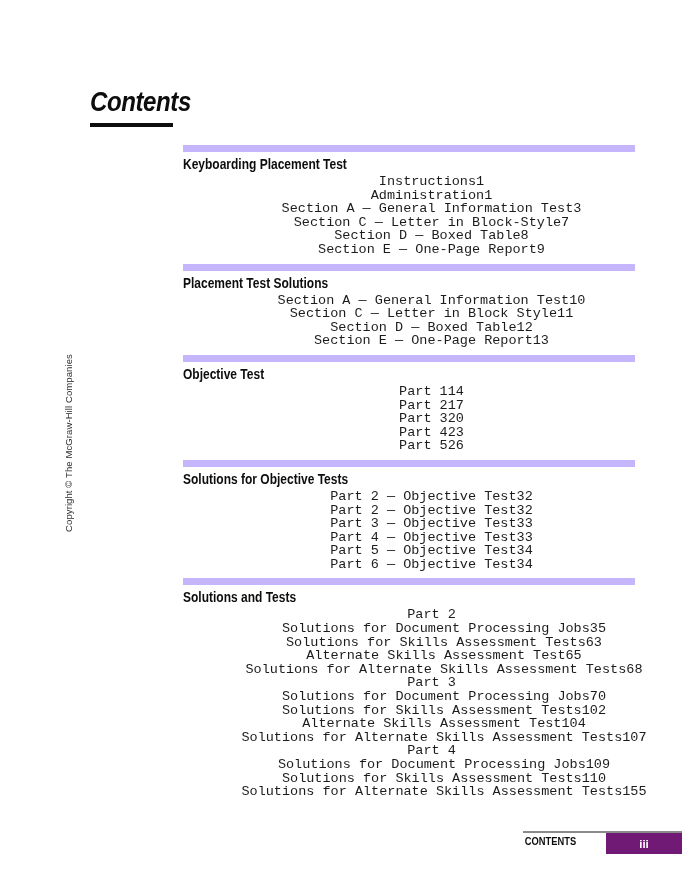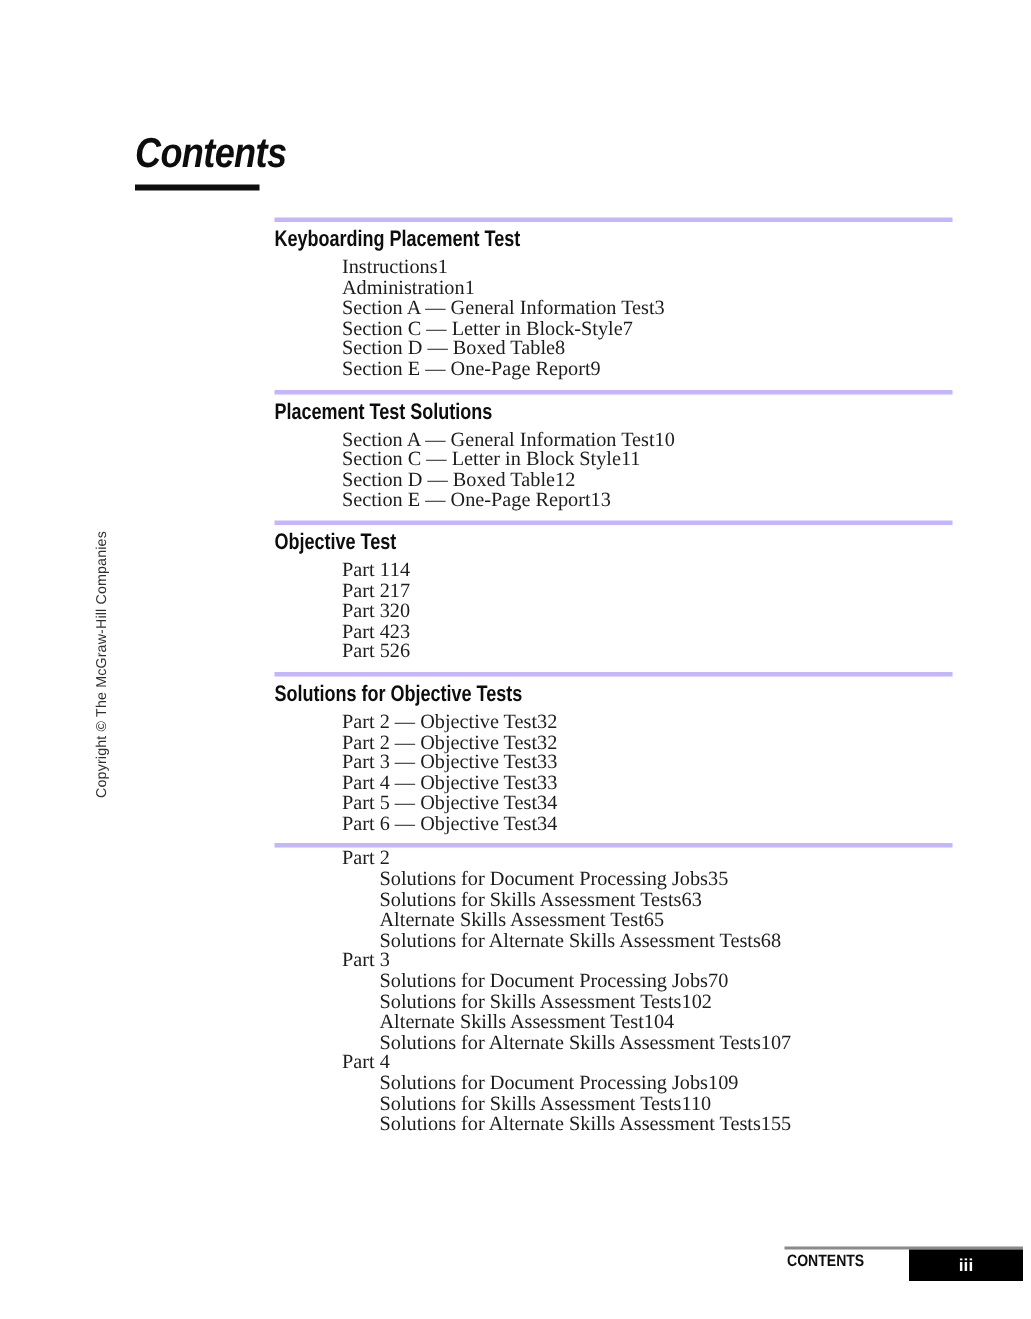--- a/index.html
+++ b/index.html
@@ -59,45 +59,46 @@
   }
 
   
   .toc {
     position: absolute;
     left: 183px;
     top: 145px;
     width: 452px;
   }
   .toc-section {
-    border-top: 3px solid #c4b5fd;
+    border-top: 7px solid #c4b5fd;
     padding-bottom: 7px;
   }
   .toc-heading {
     font-family: "Liberation Sans", sans-serif;
     font-weight: bold;
     font-size: 15px;
     line-height: 19px;
     color: #0d0d0d;
     margin: 2px 0 2px 0;
     white-space: nowrap;
   }
   .toc-heading > span {
     display: inline-block;
     transform: scaleX(0.8);
     transform-origin: 0 50%;
     letter-spacing: 0;
   }
   .toc-row {
     display: flex;
-    justify-content: flex-start;
+    justify-content: center;
     align-items: baseline;
     font-size: 13.5px;
     line-height: 13.6px;
     color: #1c1c1c;
+    font-family: Liberation Mono, monospace;
   }
   .toc-row .entry-label { white-space: nowrap; }
   .toc-row .entry-page  { white-space: nowrap; text-align: right; }
   .toc-row.level-1 .entry-label { padding-left: 45px; }
   .toc-row.level-2 .entry-label { padding-left: 70px; }
 
   
   .footer {
     position: absolute;
     left: 523px;
@@ -115,21 +116,21 @@
     font-size: 11px;
     line-height: 17px;
     color: #0d0d0d;
     transform: scaleX(0.85);
     transform-origin: 0 50%;
     white-space: nowrap;
     padding-left: 2px;
   }
   .footer-page-bar {
     flex: 1;
-    background: #000000;
+    background: #701a75;
     color: #ffffff;
     font-family: "Liberation Sans", sans-serif;
     font-weight: bold;
     font-size: 11.5px;
     display: flex;
     align-items: center;
     justify-content: center;
   }
 </style>
 </head>
@@ -260,20 +261,21 @@
     <span class="entry-page">34</span>
   </div>
 
   <div class="toc-row level-1">
     <span class="entry-label">Part 6 — Objective Test</span>
     <span class="entry-page">34</span>
   </div>
 </div>
 
   <div class="toc-section">
+    <div class="toc-heading"><span>Solutions and Tests</span></div>
 
   <div class="toc-row level-1">
     <span class="entry-label">Part 2</span>
     <span class="entry-page"></span>
   </div>
 
   <div class="toc-row level-2">
     <span class="entry-label">Solutions for Document Processing Jobs</span>
     <span class="entry-page">35</span>
   </div>

